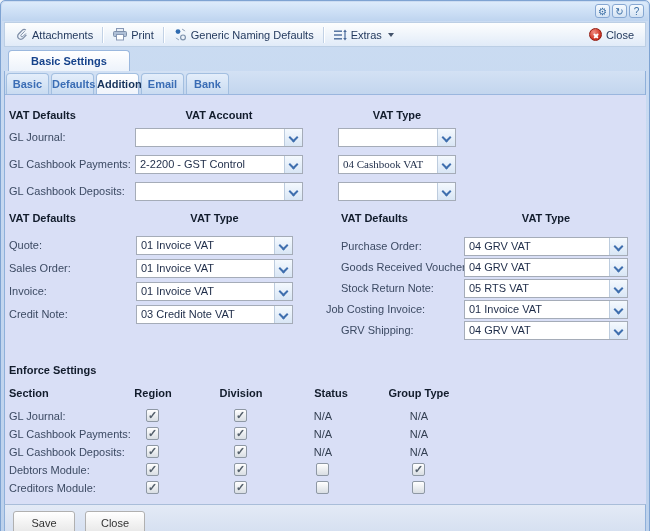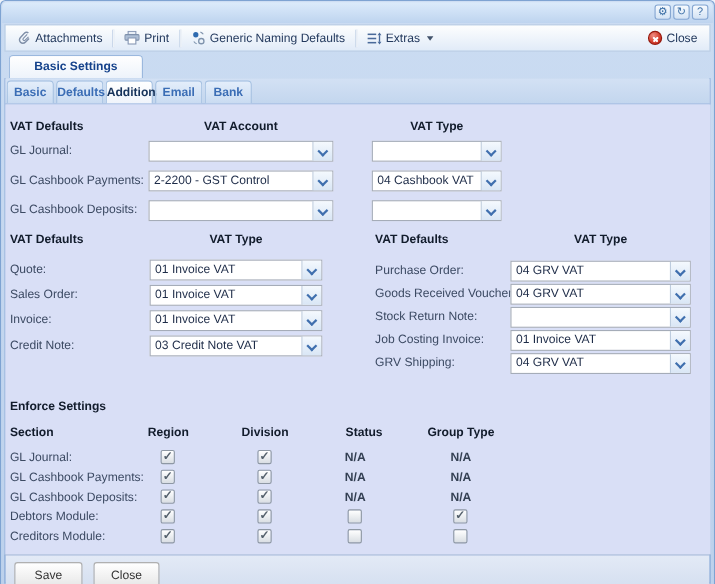--- a/index.html
+++ b/index.html
@@ -58,21 +58,21 @@
   .hdr{position:absolute;font-weight:bold;color:#121c2c;white-space:nowrap;}
   .lbl{position:absolute;color:#3c4a63;white-space:nowrap;line-height:19px;}
   .combo{position:absolute;height:19px;background:#fff;border:1px solid #a5acb8;
     box-sizing:border-box;cursor:pointer;}
   .combo .ctext{position:absolute;left:4px;right:20px;top:0;bottom:0;line-height:17px;
     color:#1e2c48;overflow:hidden;white-space:nowrap;}
   .ctrig{position:absolute;right:0;top:0;bottom:0;width:17px;
     background:linear-gradient(#f4f9fe,#d9e6f5);border-left:1px solid #bdccde;cursor:pointer;}
   .chev{position:absolute;left:5px;top:5px;width:5px;height:5px;
     border-right:2px solid #3f6fae;border-bottom:2px solid #3f6fae;transform:rotate(45deg);}
-  .enf-cell{position:absolute;height:16px;display:flex;align-items:center;justify-content:center;font-weight:bold;}
+  .enf-cell{position:absolute;height:16px;display:flex;align-items:center;justify-content:center;}
   .enf-cell.cb{width:13px;height:13px;border:1px solid #8e98a4;border-radius:2px;
     background:linear-gradient(#ffffff,#d9dee3);box-sizing:border-box;cursor:pointer;
     font-size:11px;line-height:11px;color:#54606c;font-weight:bold;}
   .enf-cell.na{color:#333f52;cursor:default;}
   .enf-hdr{position:absolute;font-weight:bold;color:#121c2c;text-align:center;}
   
   .footer{position:absolute;left:3px;right:3px;top:503px;height:37px;
     background:linear-gradient(#e3eaf6,#d2ddef);border:1px solid #8fb0da;border-top:1px solid #a9bdd9;box-sizing:border-box;}
   .fbtn{position:absolute;top:6px;height:24px;border:1px solid #b0b0b0;border-radius:3px;
     background:linear-gradient(#ffffff,#e6e6e6);color:#333;text-align:center;line-height:22px;cursor:pointer;box-sizing:border-box;}
@@ -176,21 +176,21 @@
         </span>
     </div>
 
     <div class="lbl" style="left:4px;top:60px;">GL Cashbook Payments:</div>
     <div class="combo" style="left:130px;top:60px;width:168px;">
       <span class="ctext">2-2200 - GST Control</span>
       <span class="ctrig">
           <span class="chev"></span>
         </span>
     </div>
-    <div class="combo" style="left:333px;top:60px;width:118px;">
+    <div class="combo" style="left:333px;top:60px;width:118px;font-family:Liberation Serif, serif;">
       <span class="ctext">04 Cashbook VAT</span>
       <span class="ctrig">
           <span class="chev"></span>
         </span>
     </div>
 
     <div class="lbl" style="left:4px;top:87px;">GL Cashbook Deposits:</div>
     <div class="combo" style="left:130px;top:87px;width:168px;">
       <span class="ctext"></span>
       <span class="ctrig">
@@ -248,25 +248,26 @@
     </div>
     <div class="lbl" style="left:336px;top:163px;">Goods Received Voucher:</div>
     <div class="combo" style="left:459px;top:163px;width:164px;">
       <span class="ctext">04 GRV VAT</span>
       <span class="ctrig">
           <span class="chev"></span>
         </span>
     </div>
     <div class="lbl" style="left:336px;top:184px;">Stock Return Note:</div>
     <div class="combo" style="left:459px;top:184px;width:164px;">
-      <span class="ctrig">
-          <span class="chev"></span>
-        </span>
-    </div>
-    <div class="lbl" style="left:336px;top:205px;">Job Costing Invoice:</div>
+      <span class="ctext">05 RTS VAT</span>
+      <span class="ctrig">
+          <span class="chev"></span>
+        </span>
+    </div>
+    <div class="lbl" style="left:321px;top:205px;">Job Costing Invoice:</div>
     <div class="combo" style="left:459px;top:205px;width:164px;">
       <span class="ctext">01 Invoice VAT</span>
       <span class="ctrig">
           <span class="chev"></span>
         </span>
     </div>
     <div class="lbl" style="left:336px;top:226px;">GRV Shipping:</div>
     <div class="combo" style="left:459px;top:226px;width:164px;">
       <span class="ctext">04 GRV VAT</span>
       <span class="ctrig">

